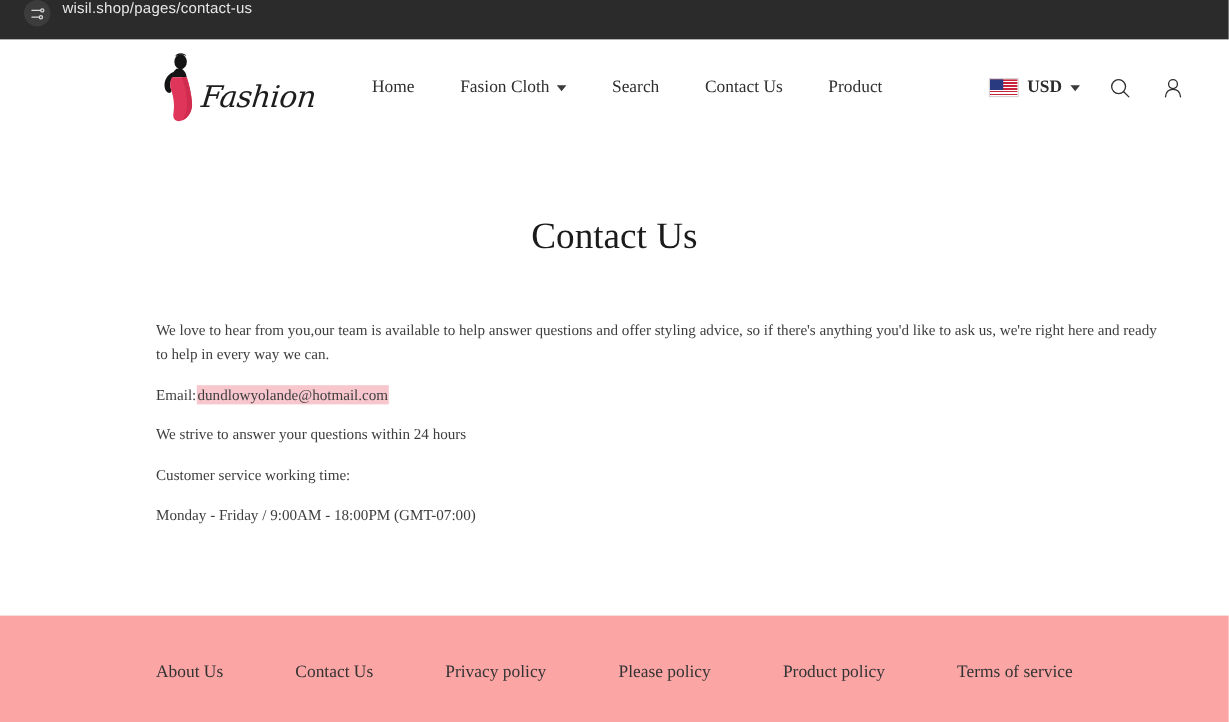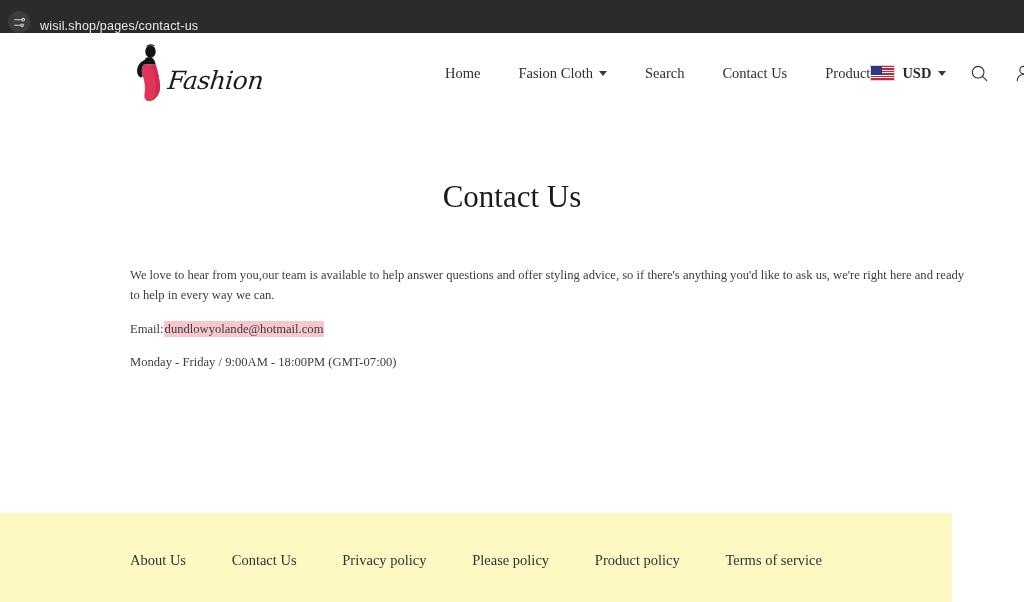--- a/index.html
+++ b/index.html
@@ -11,22 +11,22 @@
     background: #ffffff;
     font-family: "Liberation Sans", sans-serif;
   }
 
   
   .browser-bar {
     height: 33px;
     width: 1024px;
     background: #2b2b2b;
     display: flex;
-    align-items: flex-end;
-    padding-left: 8px;
+    align-items: flex-start;
+    padding-left: 20px;
   }
   .chrome-icon-btn {
     width: 22px;
     height: 22px;
     border-radius: 50%;
     background: #3c3c3c;
     display: flex;
     align-items: center;
     justify-content: center;
     flex: none;
@@ -73,21 +73,20 @@
     margin-left: -6px;
     margin-top: 14px;
     letter-spacing: -0.5px;
     transform: skewX(-6deg);
   }
 
   .nav {
     display: flex;
     align-items: center;
     gap: 38px;
-    margin-left: 135px;
   }
   .nav-link {
     font-family: "Liberation Serif", serif;
     font-size: 14.5px;
     color: #2f2f2f;
     white-space: nowrap;
     display: flex;
     align-items: center;
     gap: 6px;
     cursor: pointer;
@@ -175,23 +174,23 @@
   .email-highlight {
     background: #f7c7cd;
     color: #3d3d3d;
     padding: 1px 1px;
   }
 
   
   .footer {
     position: absolute;
     left: 0; bottom: 0;
-    width: 952px;
+    width: 1024px;
     height: 89px;
-    background: #fef9c3;
+    background: #fca5a5;
     display: flex;
     align-items: center;
   }
   .footer-inner {
     width: 1024px;
     padding: 0 130px 0 130px;
     display: flex;
     justify-content: space-between;
     align-items: center;
     margin-top: 6px;
@@ -293,20 +292,22 @@
   <div class="main">
     <h1 class="page-title">Contact Us</h1>
 
     <div class="content">
       <p>We love to hear from you,our team is available to help answer questions and offer styling advice, so if there's anything you'd like to ask us, we're right here and ready to help in every way we can.</p>
 
       <p class="email-line">
         <span>Email:</span><span class="email-highlight">dundlowyolande@hotmail.com</span>
       </p>
 
+      <p>We strive to answer your questions within 24 hours</p>
+      <p>Customer service working time:</p>
       <p>Monday - Friday / 9:00AM - 18:00PM (GMT-07:00)</p>
     </div>
   </div>
 
   <div class="footer">
     <div class="footer-inner">
       <span class="footer-link">About Us</span>
       <span class="footer-link">Contact Us</span>
       <span class="footer-link">Privacy policy</span>
       <span class="footer-link">Please policy</span>

